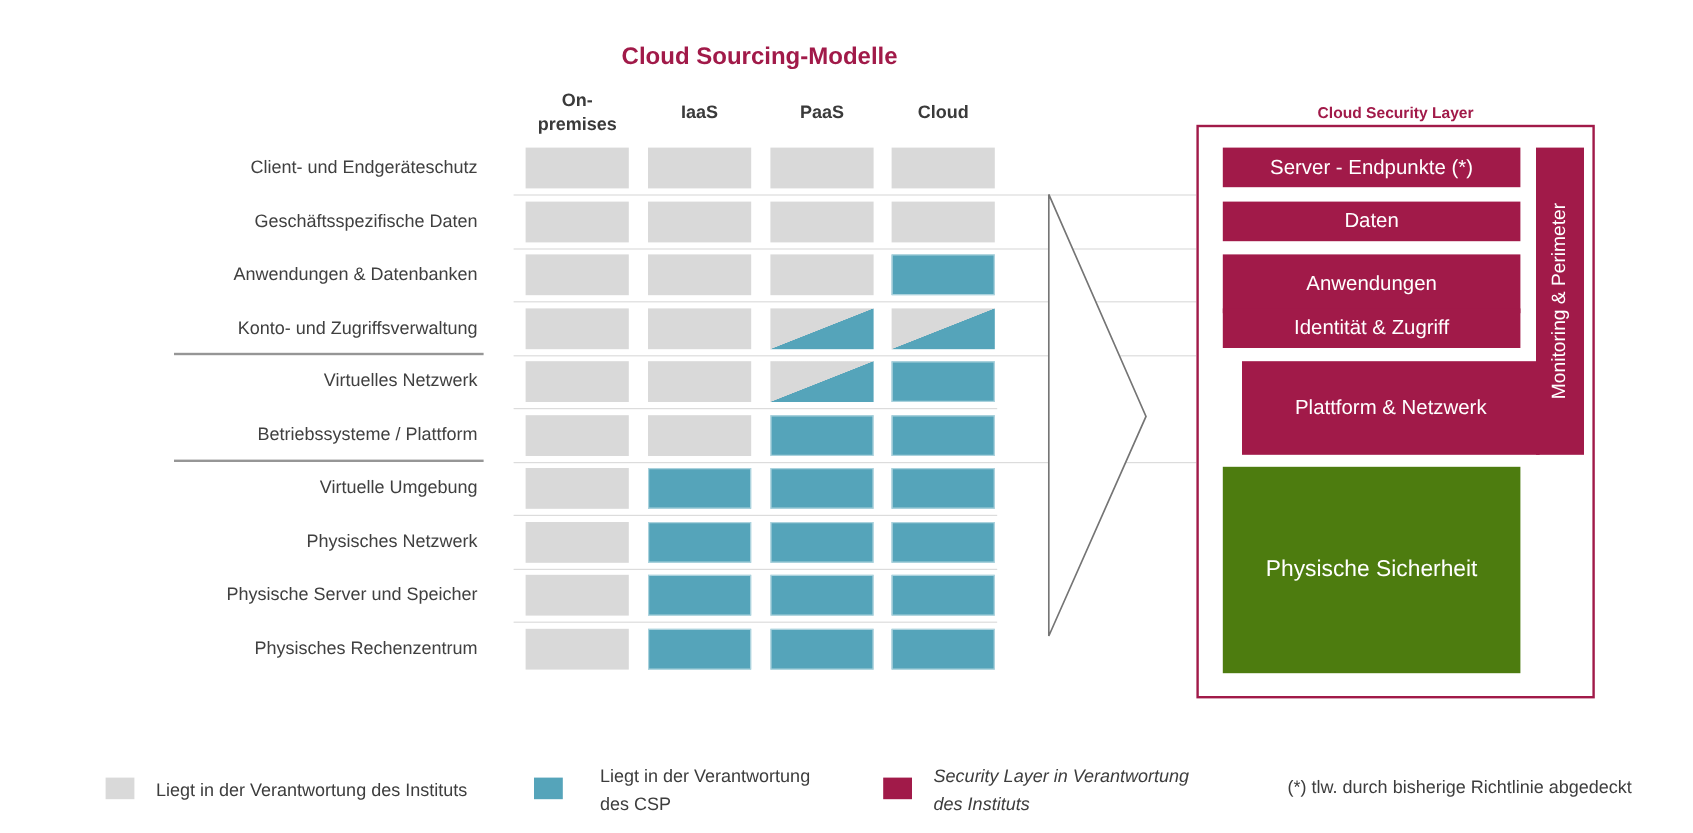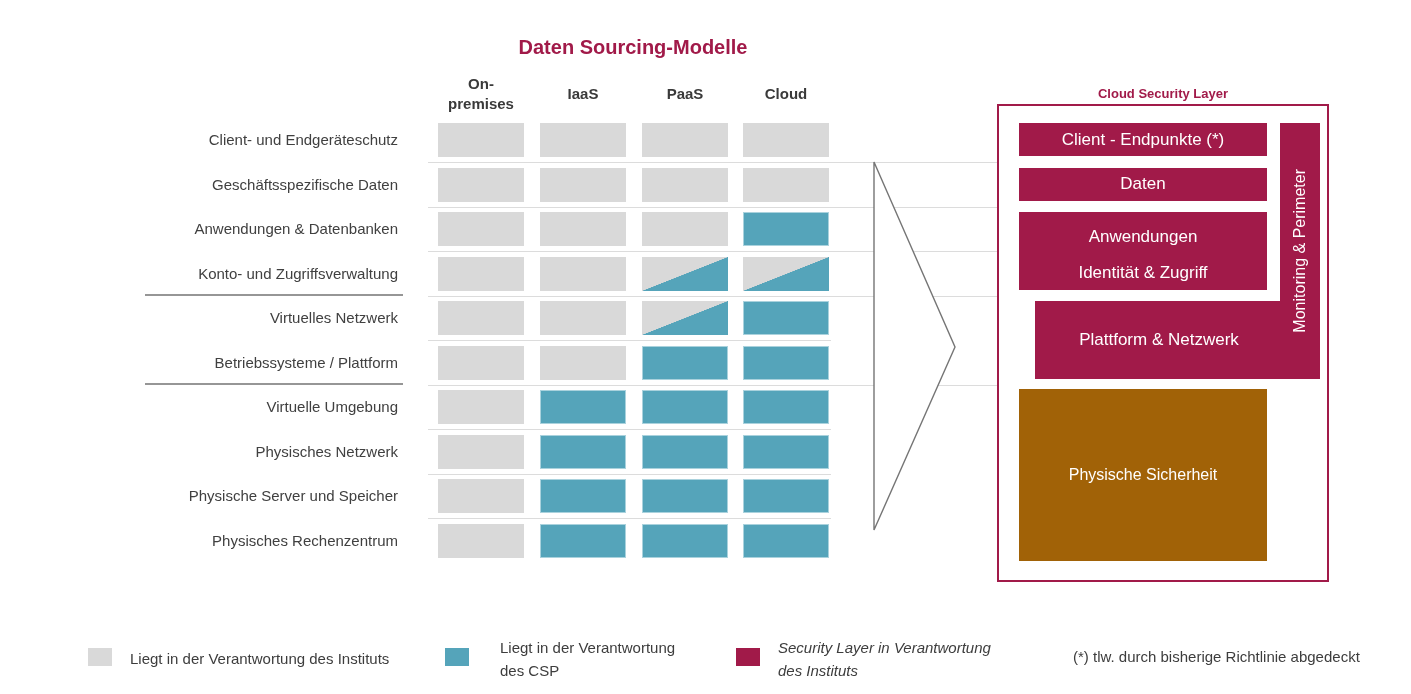--- a/index.html
+++ b/index.html
@@ -15,37 +15,37 @@
   .cell.inst{background:#D9D9D9;}
   .cell.csp{background:#55A4BA;box-shadow:inset 0 0 0 1px rgba(255,255,255,0.5);}
   .cell.split{background:linear-gradient(to bottom right,#D9D9D9 49.7%,#55A4BA 50.3%);}
   .row-line{position:absolute;height:1px;background:#DCDCDC;}
   .sep-line{position:absolute;height:2px;background:#969696;}
   .sec-outer{position:absolute;left:997px;top:104px;width:332px;height:478px;
              border:2px solid #A11A49;background:#ffffff;box-sizing:border-box;}
   .sec-box{position:absolute;left:1019px;width:248px;color:#ffffff;display:flex;
            align-items:center;justify-content:center;font-size:17px;text-align:center;}
   .sec-box.crimson{background:#A11A49;}
-  .sec-box.teal{background:#a16207;font-size:16px;}
+  .sec-box.teal{background:#4d7c0f;font-size:19px;}
   .monitor{position:absolute;left:1280px;top:123px;width:40px;height:256px;background:#A11A49;
            color:#fff;display:flex;align-items:center;justify-content:center;}
   .monitor span{writing-mode:vertical-rl;transform:rotate(180deg);font-size:16px;white-space:nowrap;}
   .swatch{position:absolute;width:24px;height:18px;}
   .swatch.inst{background:#D9D9D9;}
   .swatch.csp{background:#55A4BA;}
   .swatch.security{background:#A11A49;}
   .legend-text{position:absolute;font-size:15px;color:#3d3d3d;line-height:23px;white-space:nowrap;}
   .footnote{position:absolute;left:1073px;top:648px;font-size:15px;color:#3d3d3d;white-space:nowrap;}
 </style>
 </head>
 <body>
 
 <div class="canvas">
 
-  <div class="diagram-title" style="left:433px;top:36px;width:400px;">Daten Sourcing-Modelle</div>
+  <div class="diagram-title" style="left:433px;top:36px;width:400px;">Cloud Sourcing-Modelle</div>
 
   <div class="diagram-title" style="left:1003px;top:76px;width:320px;font-size:13px;margin-top:10px;">Cloud Security Layer</div>
 
   <div id="row-lines">
       <div class="row-line" style="left: 428px; top: 162px; width: 569px;"></div>
       <div class="row-line" style="left: 428px; top: 206.5px; width: 569px;"></div>
       <div class="row-line" style="left: 428px; top: 251px; width: 569px;"></div>
       <div class="row-line" style="left: 428px; top: 295.5px; width: 569px;"></div>
       <div class="row-line" style="left: 428px; top: 340px; width: 403px;"></div>
       <div class="row-line" style="left: 428px; top: 384.5px; width: 569px;"></div>
@@ -126,21 +126,21 @@
       <div class="cell csp" style="left: 642px; top: 523.5px;"></div>
       <div class="cell csp" style="left: 743px; top: 523.5px;"></div>
     </div>
 
   <svg class="abs" style="left:873px;top:161px;" width="84" height="370" viewBox="0 0 84 370">
     <polygon points="1,1 82,186 1,369" fill="#ffffff" stroke="#757575" stroke-width="1.4"></polygon>
   </svg>
 
   <div class="sec-outer"></div>
   <div id="security-boxes">
-      <div class="sec-box crimson" style="top: 123px; height: 33px;">Client - Endpunkte (*)</div>
+      <div class="sec-box crimson" style="top: 123px; height: 33px;">Server - Endpunkte (*)</div>
       <div class="sec-box crimson" style="top: 167.5px; height: 33px;">Daten</div>
       <div class="sec-box crimson" style="top: 212px; height: 49px;">Anwendungen</div>
       <div class="sec-box crimson" style="top: 256.5px; height: 33px;">Identität &amp; Zugriff</div>
       <div class="sec-box crimson" style="top: 301px; height: 78px; margin-left: 16px;">Plattform &amp; Netzwerk</div>
       <div class="sec-box teal" style="top: 388.5px; height: 172px;">Physische Sicherheit</div>
     </div>
 
   <div class="monitor">
     <span>Monitoring &amp; Perimeter</span>
   </div>

